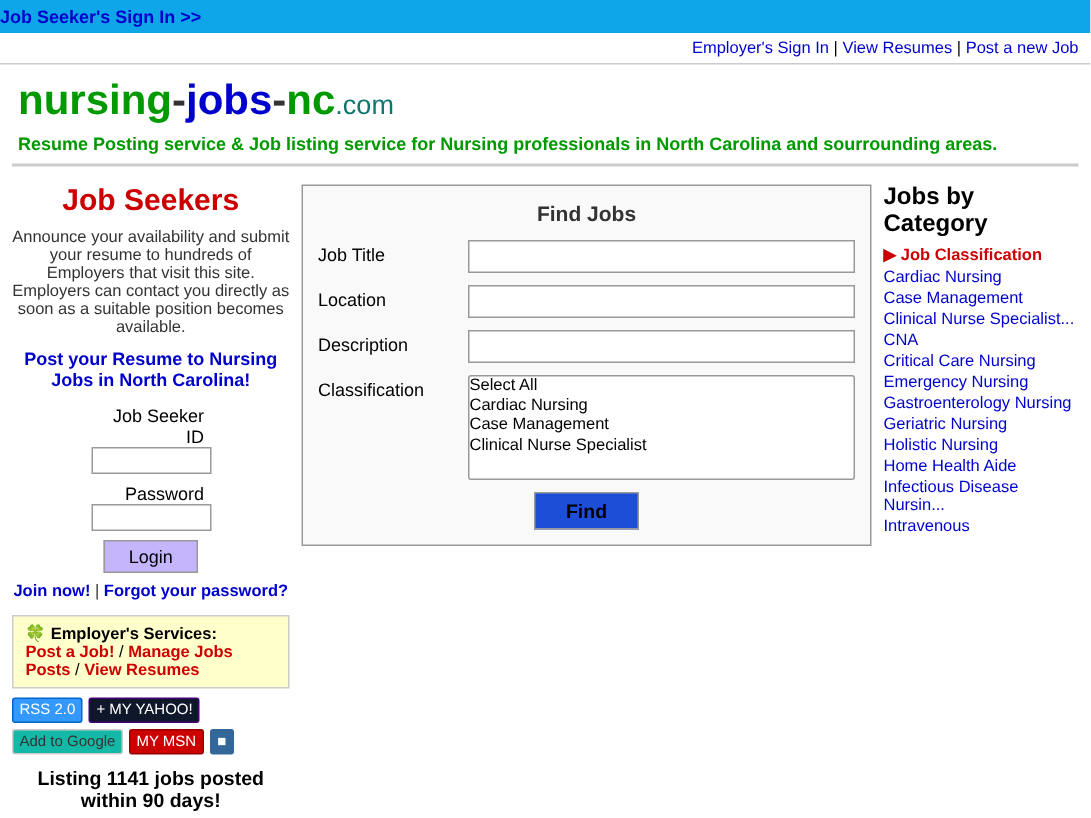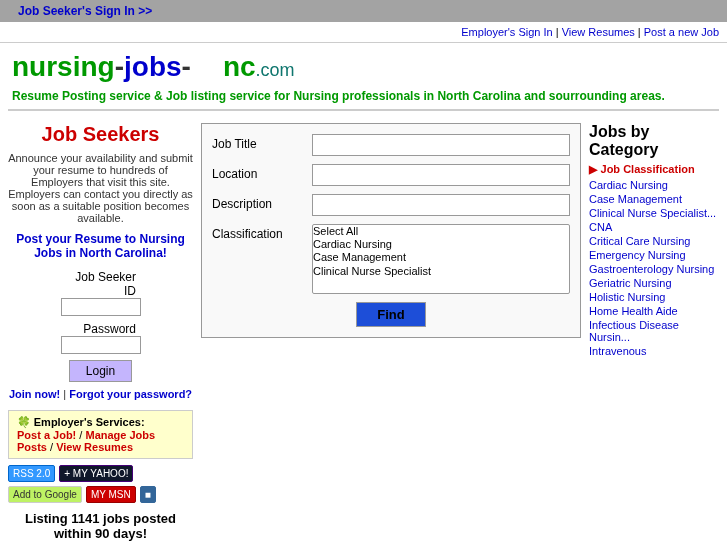--- a/index.html
+++ b/index.html
@@ -1,33 +1,33 @@
 <!DOCTYPE html>
 <html><head>
   <meta charset="utf-8">
   <style>
     * { margin: 0; padding: 0; box-sizing: border-box; }
     body { font-family: Arial, sans-serif; font-size: 12px; background: #fff; width: 727px; }
 
     
-    #top-bar { background: #a3a3a3; padding: 4px 18px; }
+    #top-bar { background: #0ea5e9; padding: 4px 0; }
     #top-bar a { color: #00c; font-size: 12px; font-weight: bold; text-decoration: none; }
 
     
     #employer-bar { text-align: right; padding: 4px 8px; font-size: 11px; border-bottom: 1px solid #ccc; }
     #employer-bar a { color: #00c; text-decoration: none; margin-top: 48px; }
 
     
     #logo-area { padding: 8px 12px 4px; }
     #logo-text { font-size: 28px; font-weight: bold; }
     #logo-nursing { color: #090; }
     #logo-dash1 { color: #333; }
     #logo-jobs { color: #00c; }
     #logo-dash2 { color: #333; }
-    #logo-nc { color: #090; margin-left: 32px; }
+    #logo-nc { color: #090; }
     #logo-com { color: #0f766e; font-size: 18px; font-weight: normal; }
     #tagline { color: #090; font-size: 12px; font-weight: bold; padding: 2px 12px 6px; }
 
     
     #main-divider { border: 1px solid #ccc; margin: 0 8px 8px; }
 
     
     #main-layout { display: flex; padding: 4px 8px; gap: 8px; }
 
     
@@ -46,21 +46,21 @@
     #forgot-link { color: #00c; text-decoration: none; }
 
     
     #employer-services { background: #ffffcc; border: 1px solid #ccc; padding: 5px 8px; margin-top: 10px; font-size: 11px; }
     #employer-services-label { font-weight: bold; }
     #employer-services-links a { color: #c00; font-weight: bold; text-decoration: none; }
     #rss-bar { display: flex; align-items: center; gap: 4px; margin-top: 6px; flex-wrap: wrap; }
     .badge { display: inline-block; border: 1px solid #999; padding: 2px 4px; font-size: 10px; background: #eee; color: #333; border-radius: 2px; cursor: pointer; }
     .badge-blue { background: #3399ff; color: #fff; border-color: #0066cc; }
     .badge-yahoo { background: #0f172a; color: #fff; border-color: #440077; }
-    .badge-google { background: #bef264; color: #333; border-color: #ccc; }
+    .badge-google { background: #14b8a6; color: #333; border-color: #ccc; }
     .badge-msn { background: #cc0000; color: #fff; border-color: #990000; }
 
     
     #listing-info { text-align: center; font-size: 13px; font-weight: bold; margin: 8px 0 4px; }
     #pagination { text-align: center; font-size: 12px; margin-bottom: 6px; }
     #pagination a { color: #00c; text-decoration: none; }
 
     
     #center-col { flex: 1; min-width: 0; }
     #find-jobs-box { border: 1px solid #999; padding: 10px; background: #f9f9f9; }
@@ -176,20 +176,21 @@
       <span> | </span>
       <a href="#">10</a>
       <span> | </span>
       <a href="#">Next -&gt;</a>
     </div>
 
   </div>
 
   <div id="center-col">
     <div id="find-jobs-box">
+      <div id="find-jobs-title">Find Jobs</div>
       <div class="fj-row">
         <div class="fj-label">Job Title</div>
         <div class="fj-input">
           <input type="text" style="">
         </div>
       </div>
       <div class="fj-row">
         <div class="fj-label">Location</div>
         <div class="fj-input">
           <input type="text" style="">

